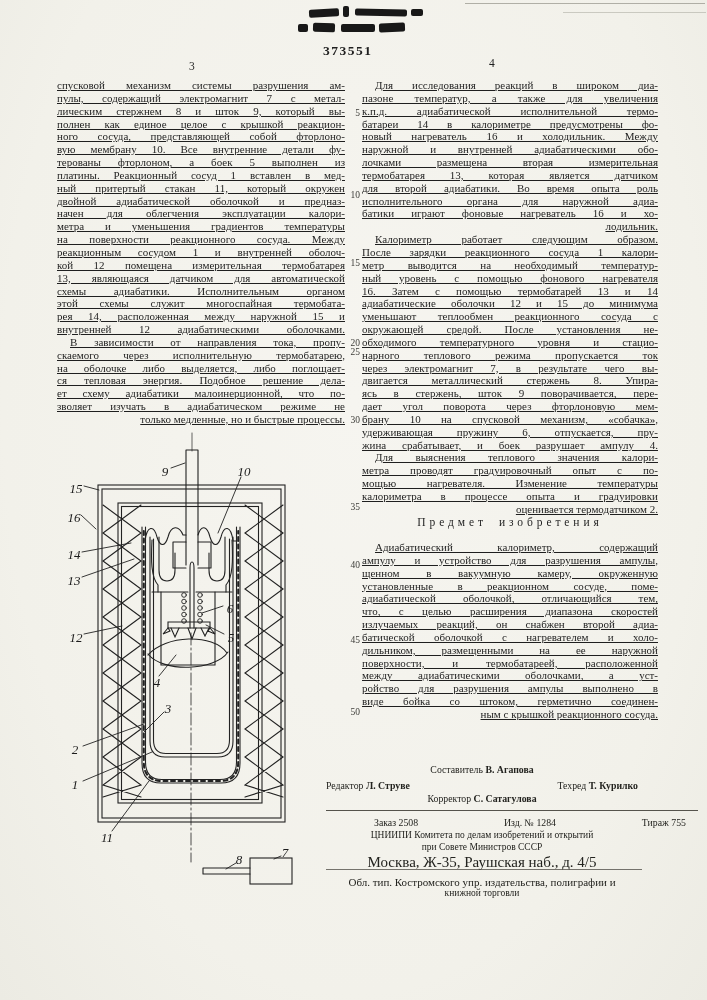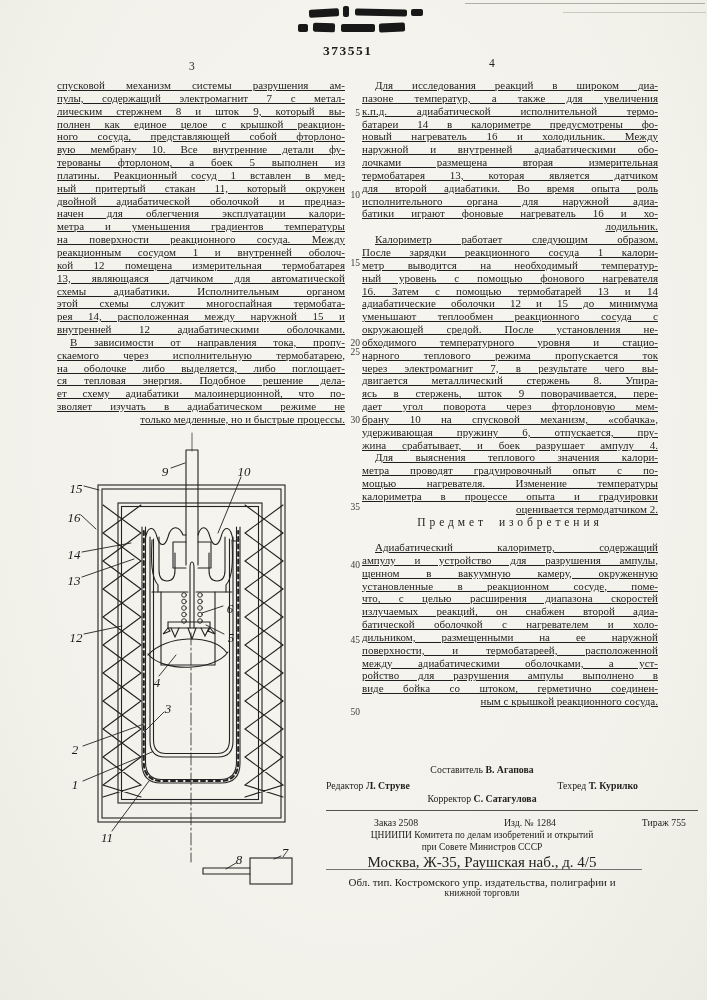--- a/index.html
+++ b/index.html
@@ -130,20 +130,21 @@
       <div class="ln">мощью нагревателя.  Изменение температуры</div>
       <div class="ln">калориметра в процессе опыта и  градуировки</div>
       <div class="ln noj">оценивается термодатчиком 2.</div>
     </div>
   <div class="sect-head">Предмет изобретения</div>
   <div id="claimcol" class="col">
       <div class="ln ind">Адиабатический  калориметр,  содержащий</div>
       <div class="ln">ампулу и устройство для разрушения ампулы,</div>
       <div class="ln">щенном  в вакуумную  камеру,  окруженную</div>
       <div class="ln">установленные в реакционном  сосуде,  поме-</div>
+      <div class="ln">адиабатической оболочкой, отличающийся тем,</div>
       <div class="ln">что, с целью расширения диапазона скоростей</div>
       <div class="ln">излучаемых реакций, он снабжен второй адиа-</div>
       <div class="ln">батической оболочкой с нагревателем  и холо-</div>
       <div class="ln">дильником,  размещенными  на  ее  наружной</div>
       <div class="ln">поверхности, и термобатареей, расположенной</div>
       <div class="ln">между адиабатическими  оболочками,  а уст-</div>
       <div class="ln">ройство для разрушения ампулы выполнено в</div>
       <div class="ln">виде бойка со штоком,  герметично  соединен-</div>
       <div class="ln noj">ным с крышкой реакционного сосуда.</div>
     </div>

